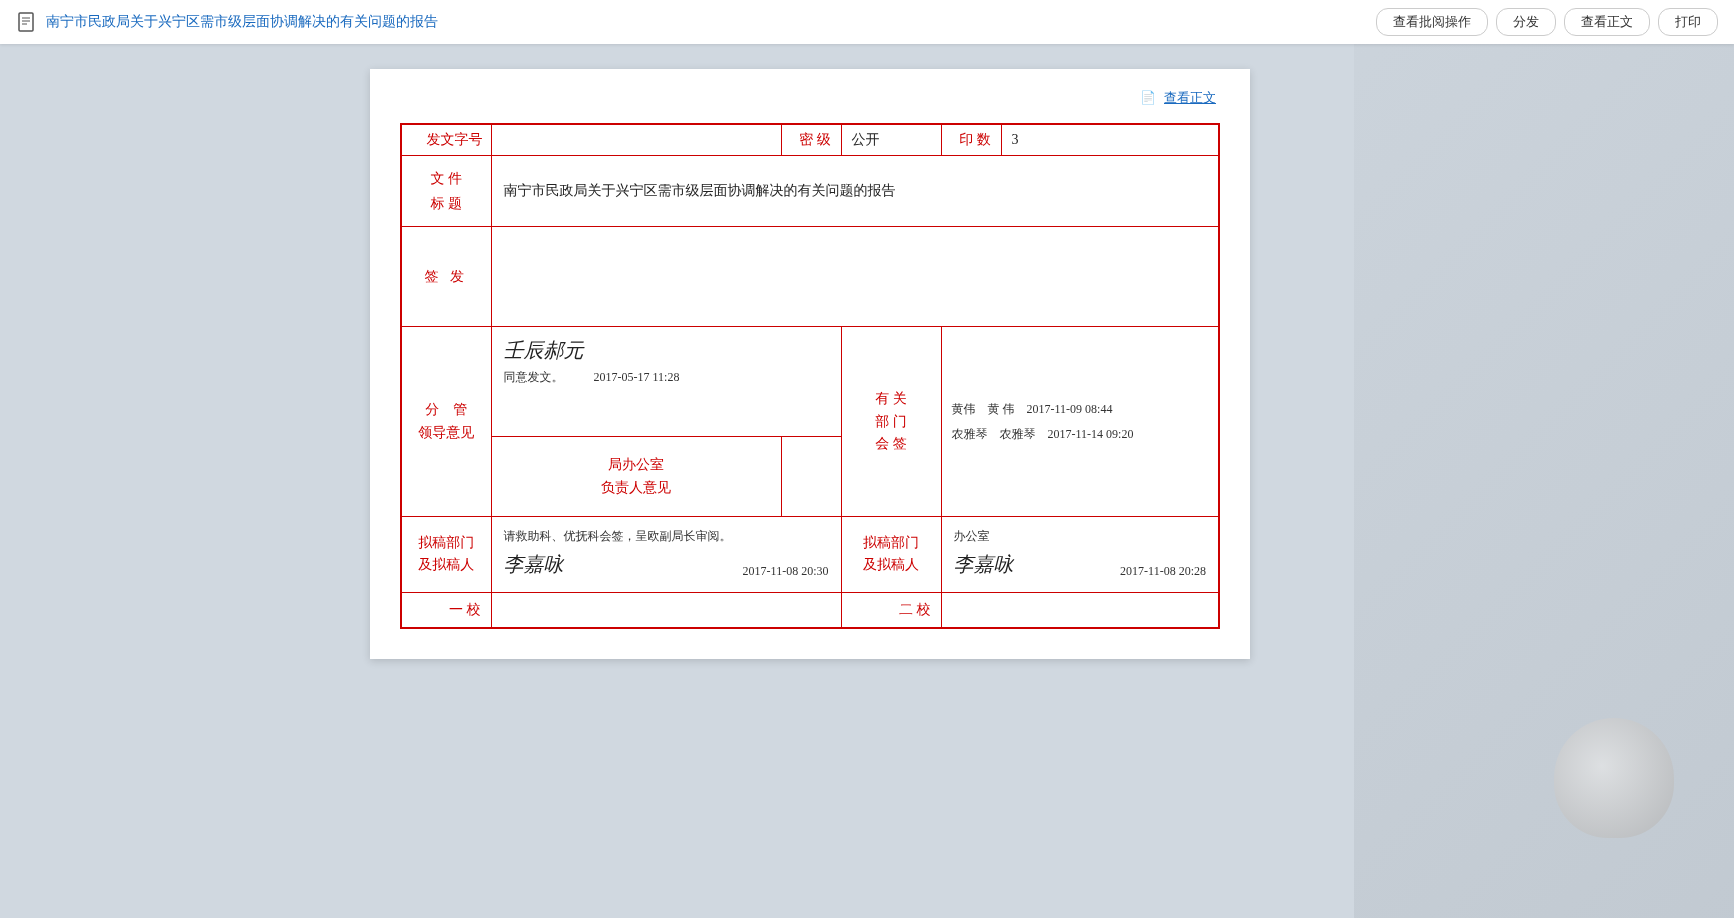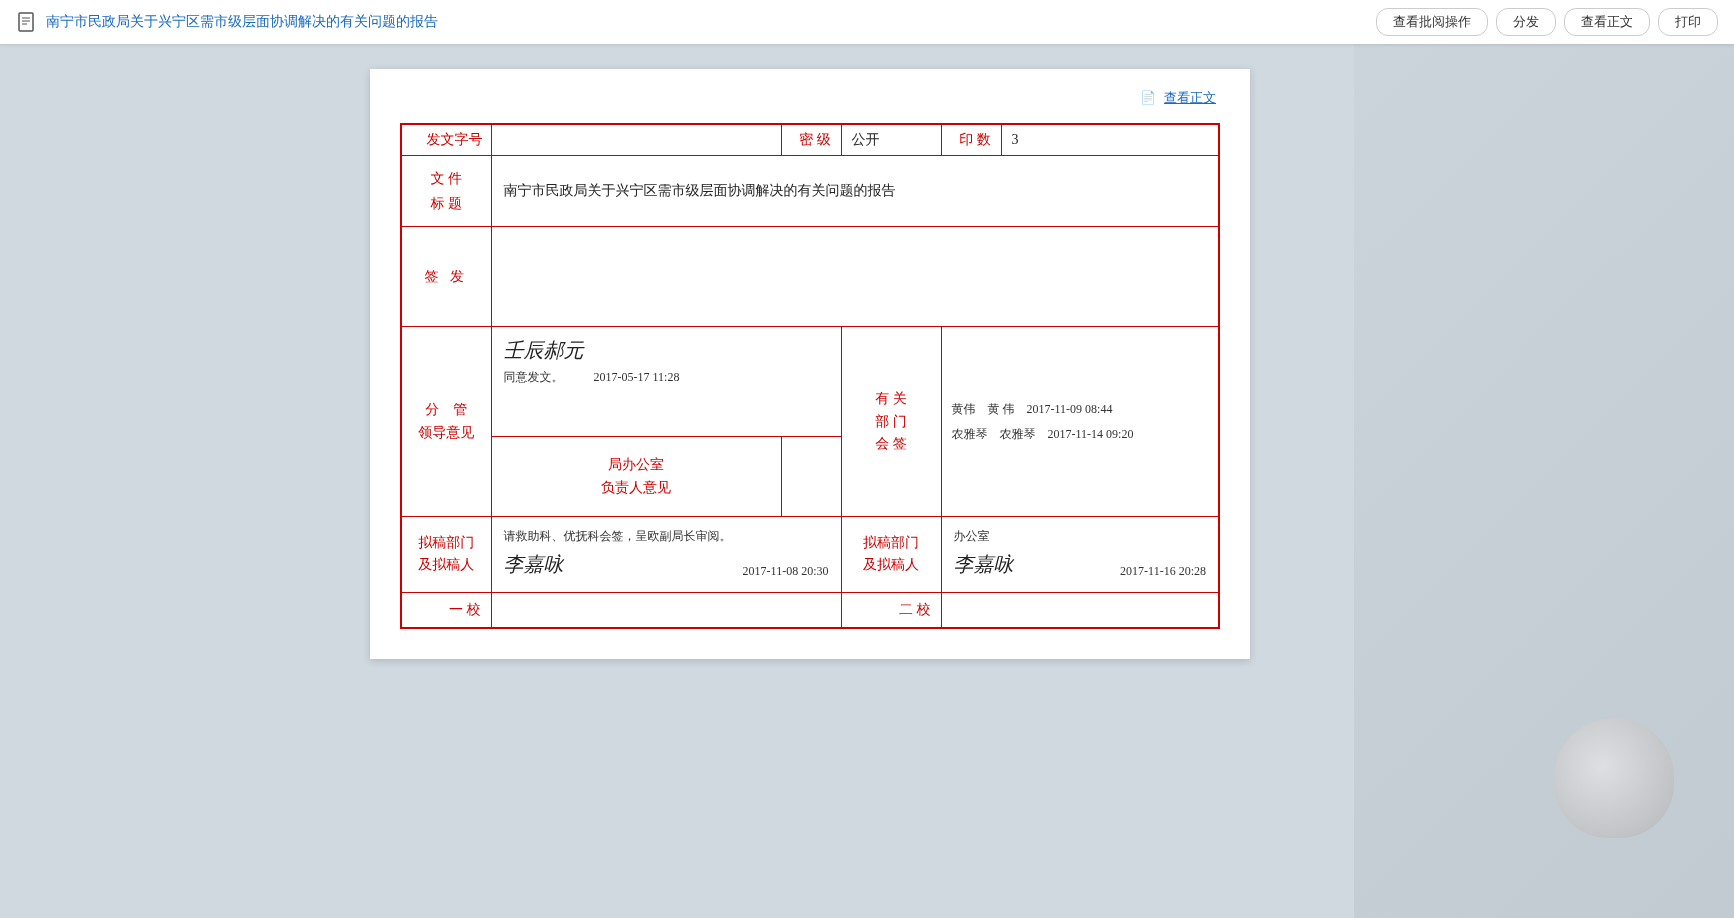--- a/index.html
+++ b/index.html
@@ -318,21 +318,21 @@
         </div>
       </td>
       <td class="cell-split-label" style="vertical-align:middle; padding:8px 4px;">
         <div>拟稿部门</div>
         <div>及拟稿人</div>
       </td>
       <td colspan="2" class="cell-split-content" style="vertical-align:top; padding:10px 12px;">
         <div class="small-info">办公室</div>
         <div style="display:flex; justify-content:space-between; align-items:flex-end; margin-top:4px;">
           <div class="signature-text">李嘉咏</div>
-          <div class="small-info">2017-11-16 20:28</div>
+          <div class="small-info">2017-11-08 20:28</div>
         </div>
       </td>
     </tr>
 
     <tr class="row-check">
       <td class="cell-label">一 校</td>
       <td colspan="2" class="cell-value" style="height:36px;"></td>
       <td class="cell-label">二 校</td>
       <td colspan="2" class="cell-value"></td>
     </tr>

